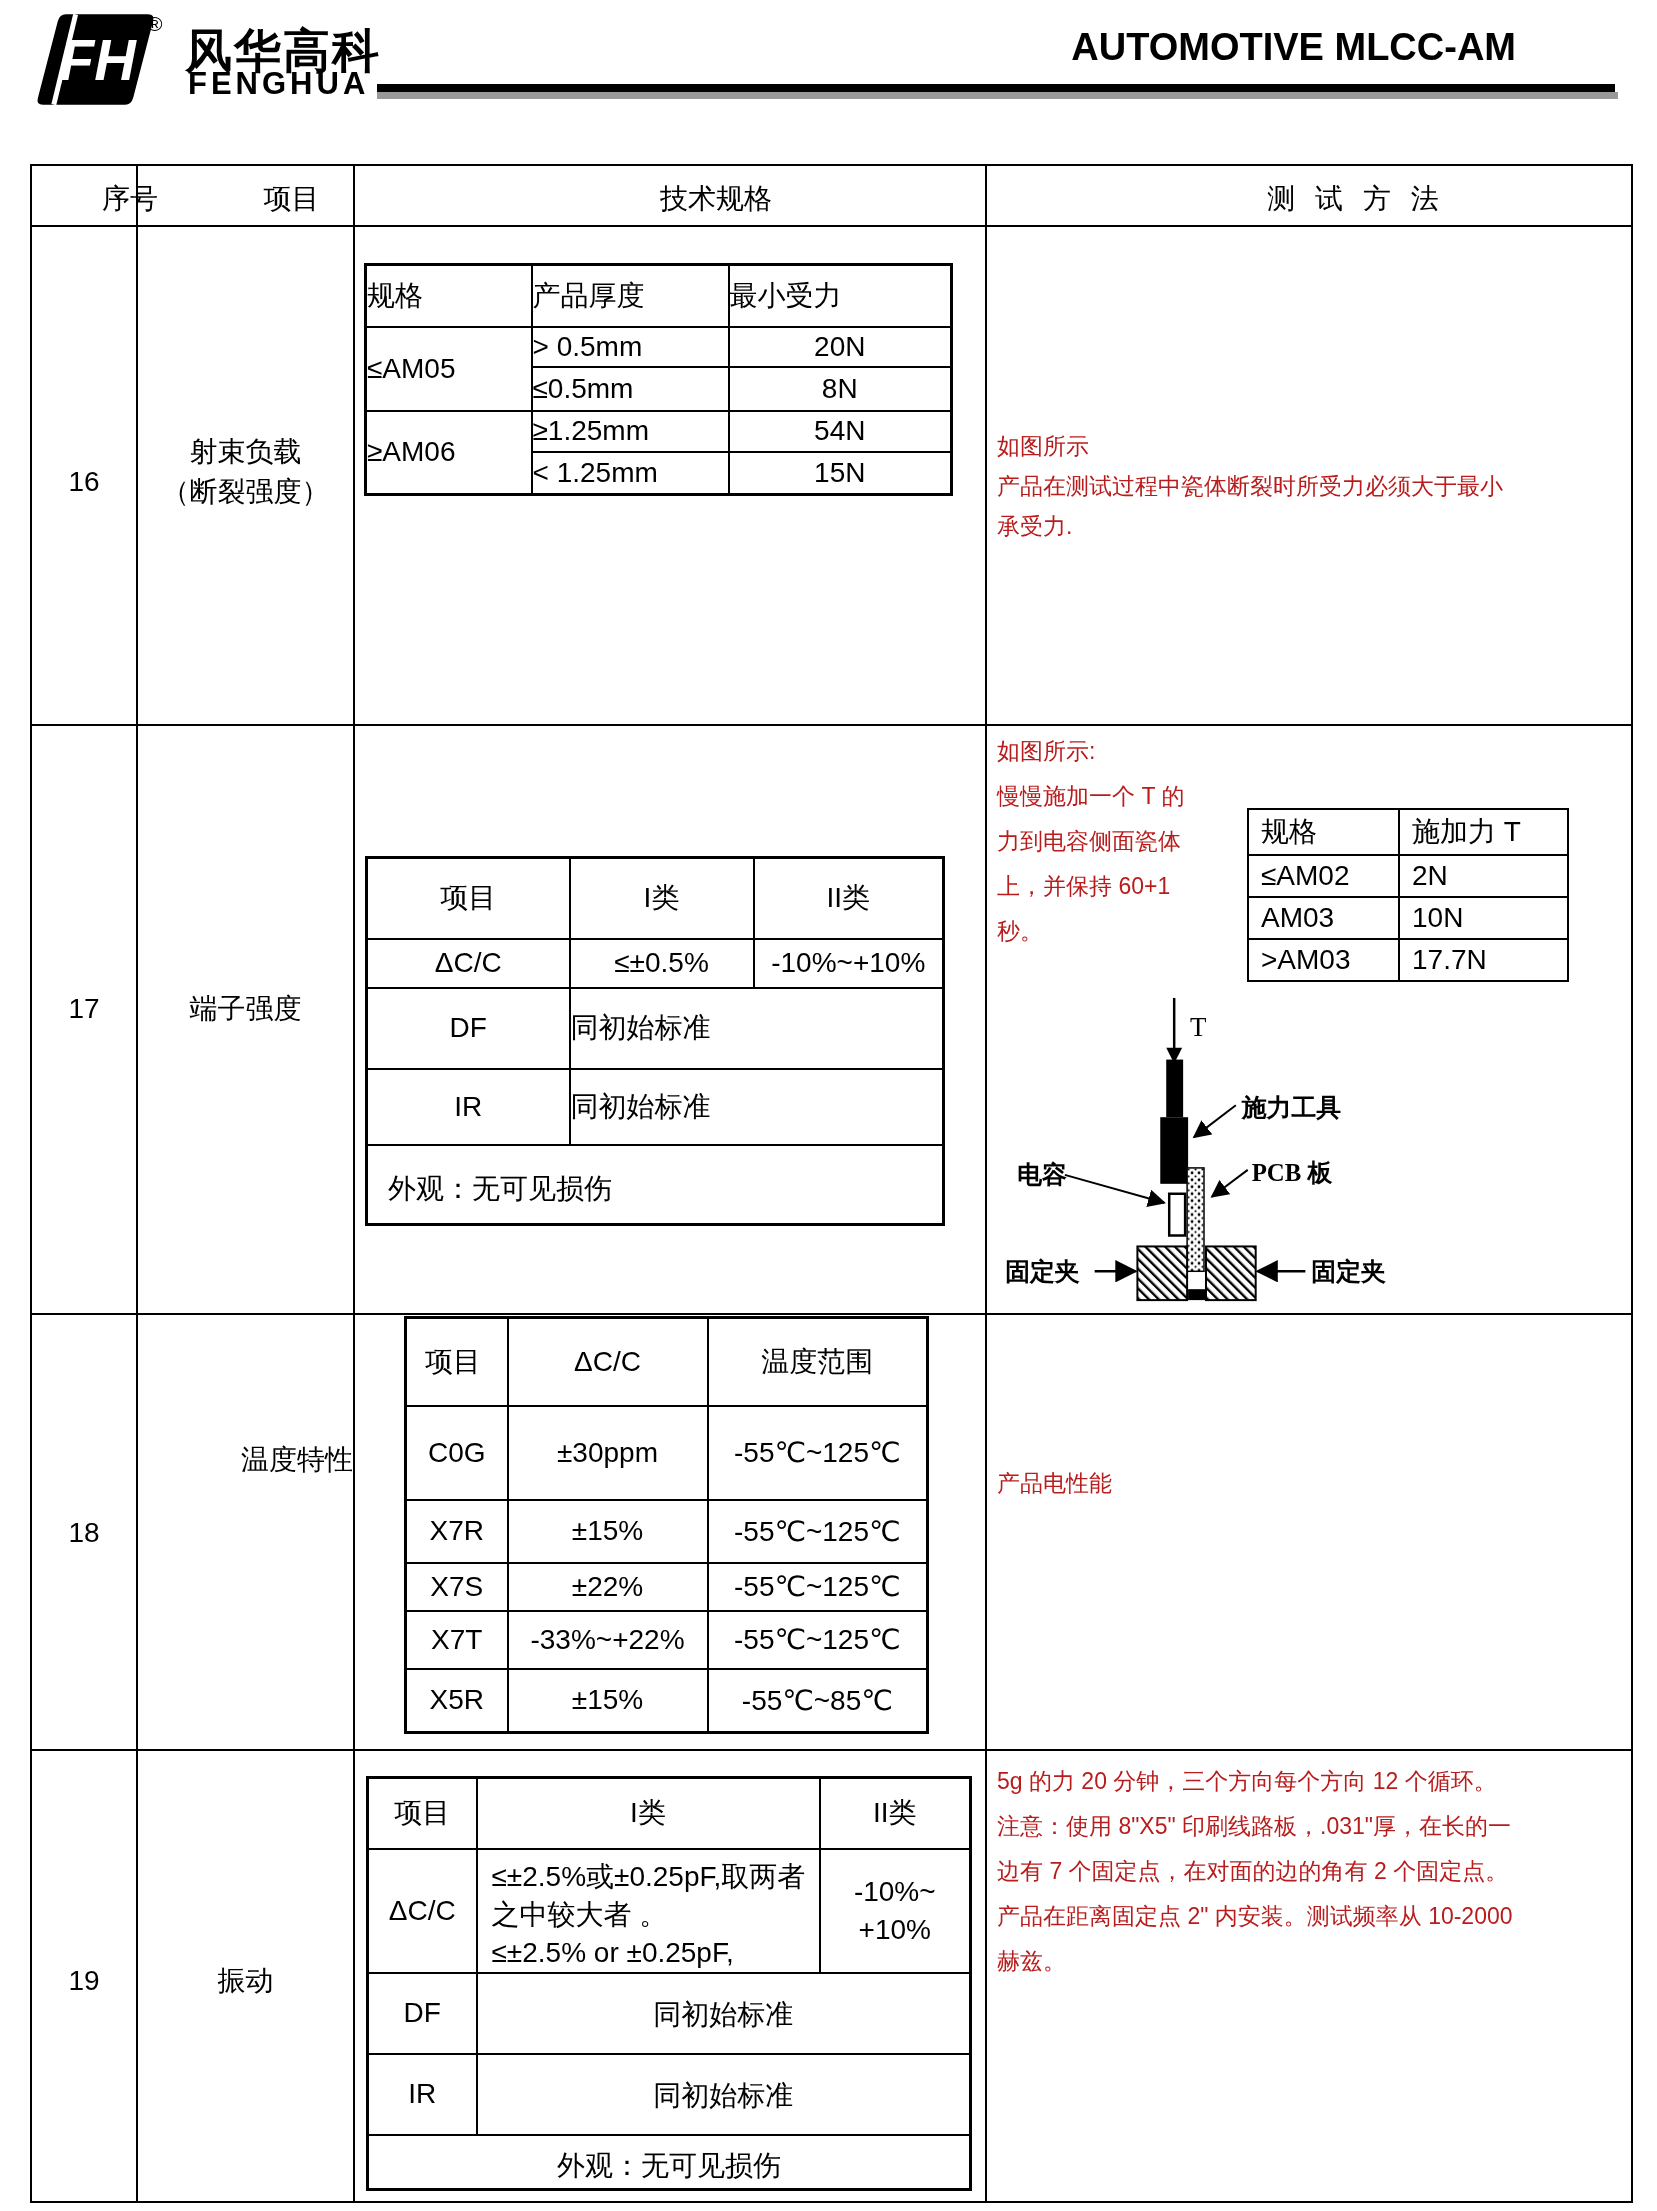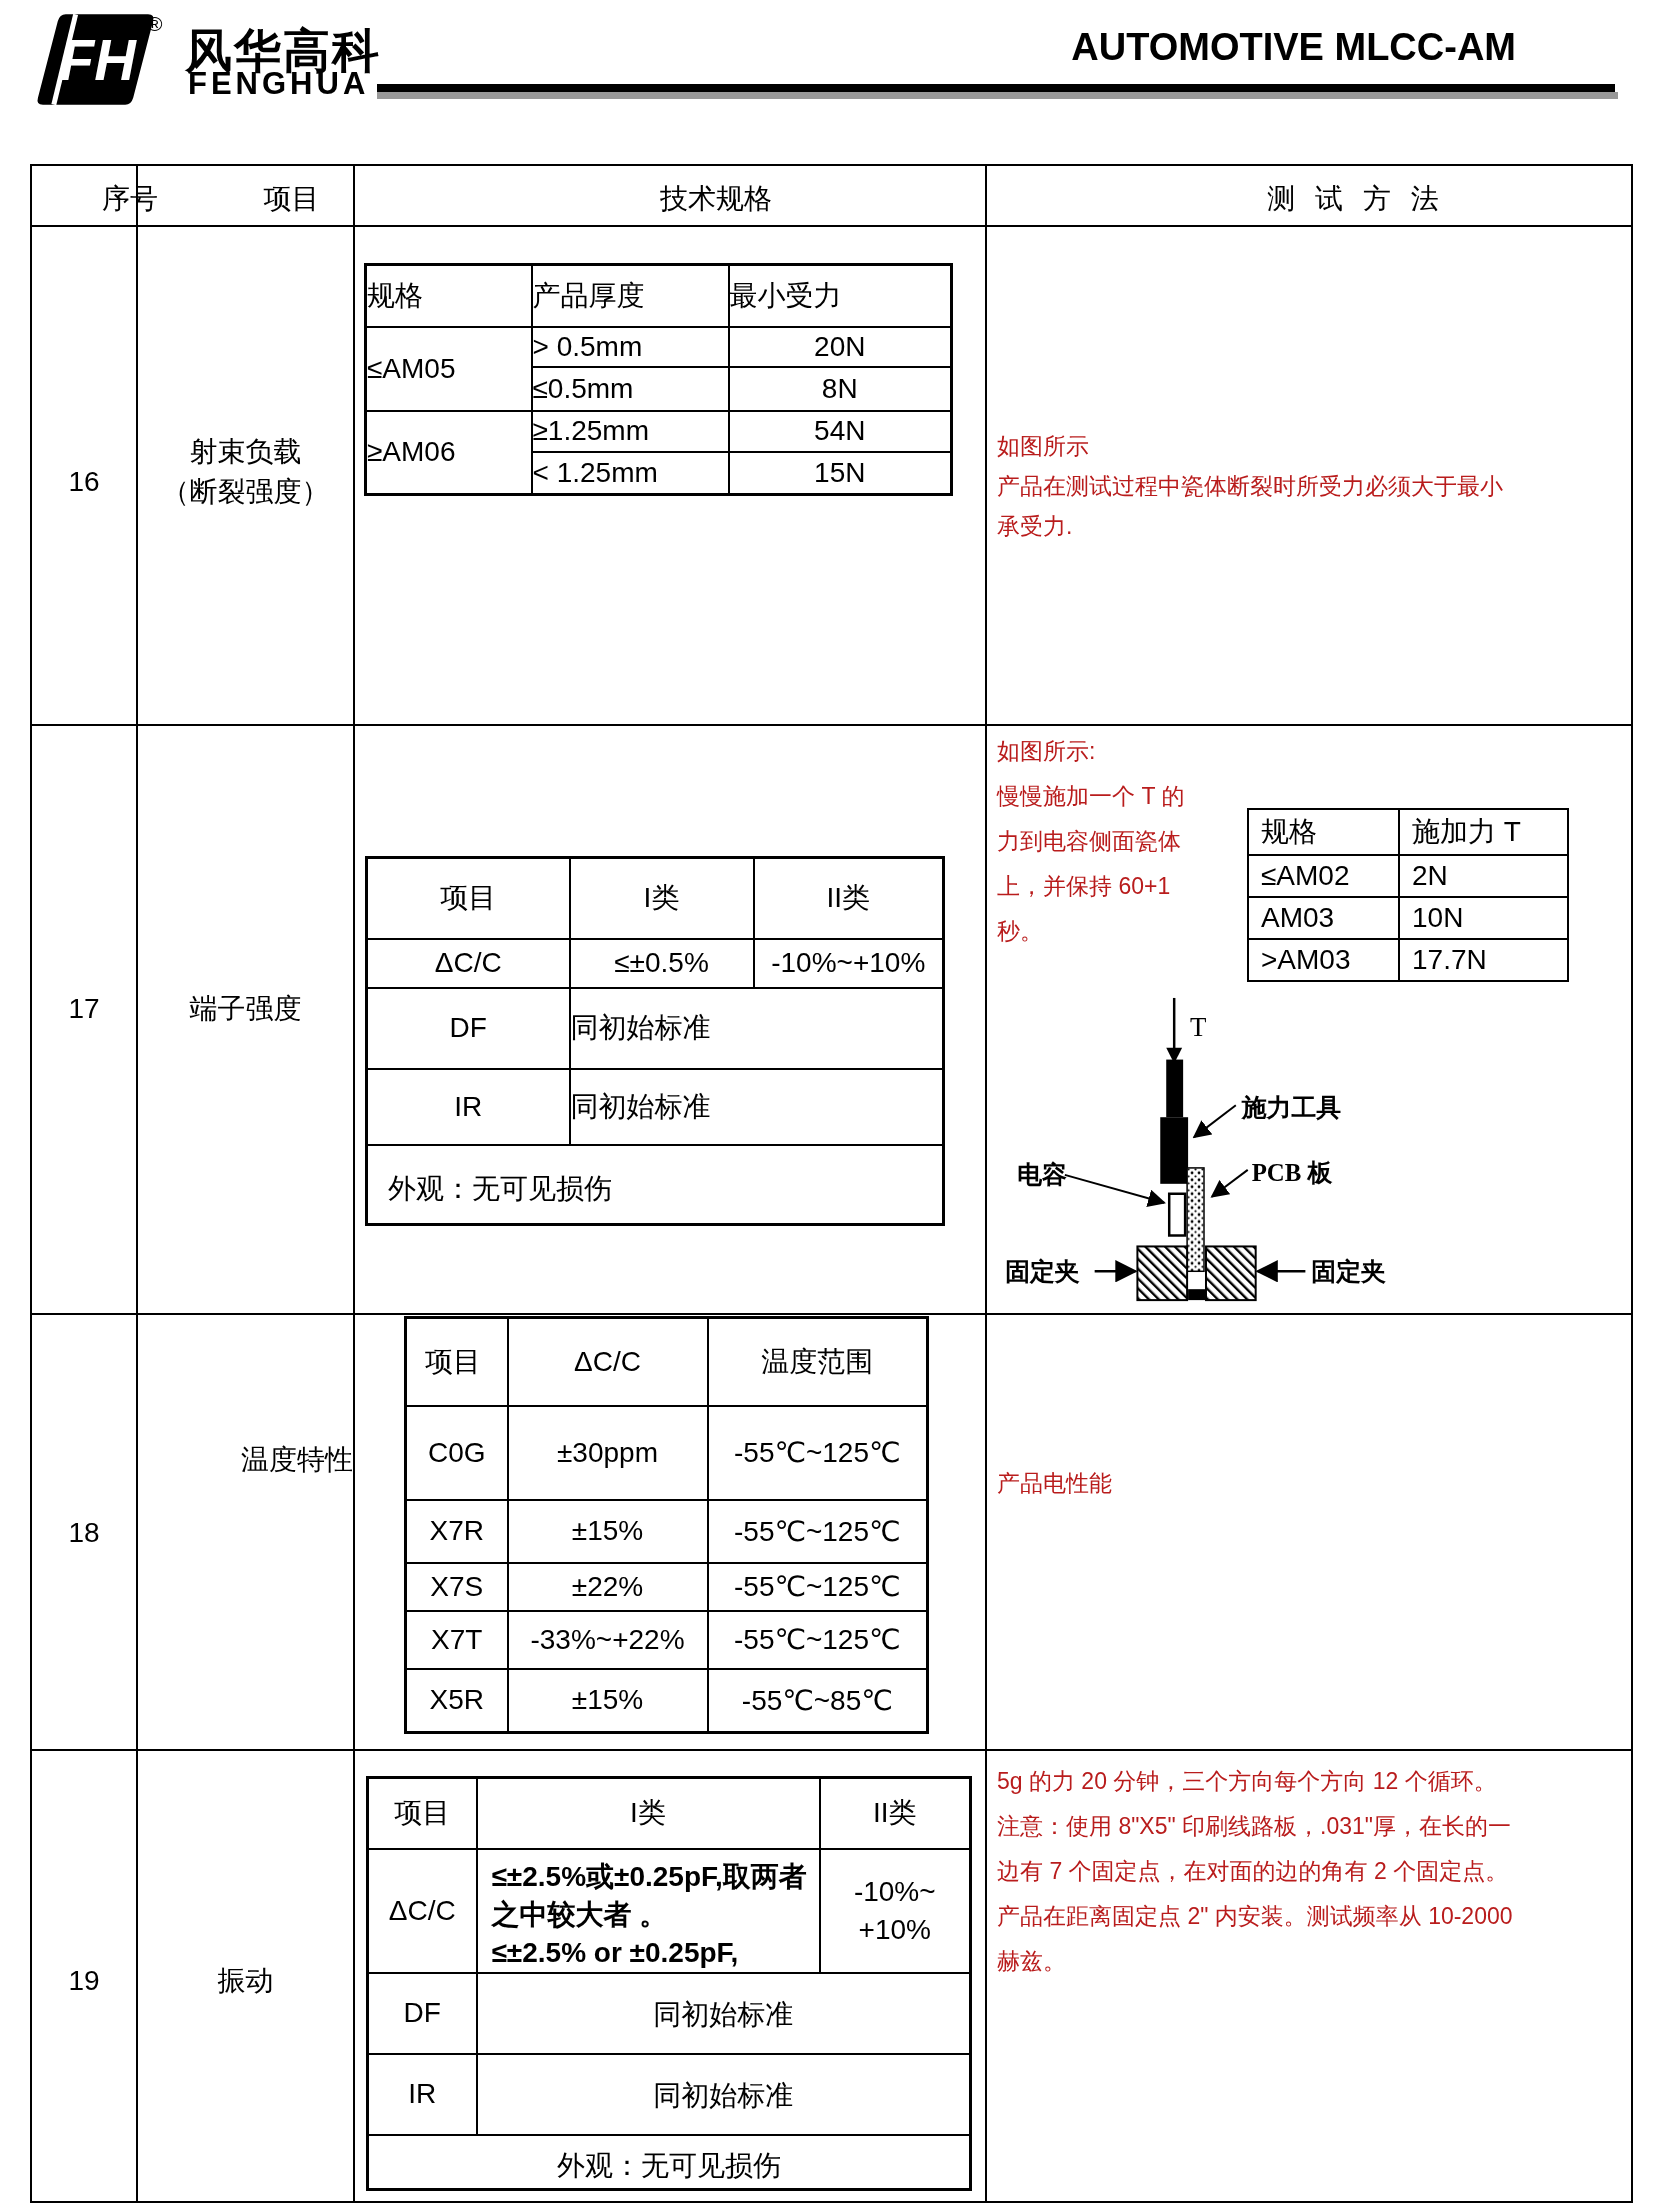--- a/index.html
+++ b/index.html
@@ -280,21 +280,21 @@
         <col style="width:151px">
       </colgroup>
     <tbody>
         <tr style="height:71px">
       <td class="topC">项目</td>
       <td class="topC">I类</td>
       <td class="topC">II类</td>
     </tr>
     <tr style="height:121px">
       <td class="midC">ΔC/C</td>
-      <td class="topL" style="padding-left:14px; padding-top:8px; line-height:38px;font-weight:bold;">
+      <td class="topL" style="padding-left:14px; padding-top:8px; line-height:38px;">
         <span class="mline">≤±2.5%或±0.25pF,取两者</span>
         <span class="mline">之中较大者 。</span>
         <span class="mline">≤±2.5% or ±0.25pF,</span>
       </td>
       <td class="midC" style="line-height:38px;margin-left:25px;">
         <span class="mline">-10%~</span>
         <span class="mline">+10%</span>
       </td>
     </tr>
     <tr style="height:81px">

